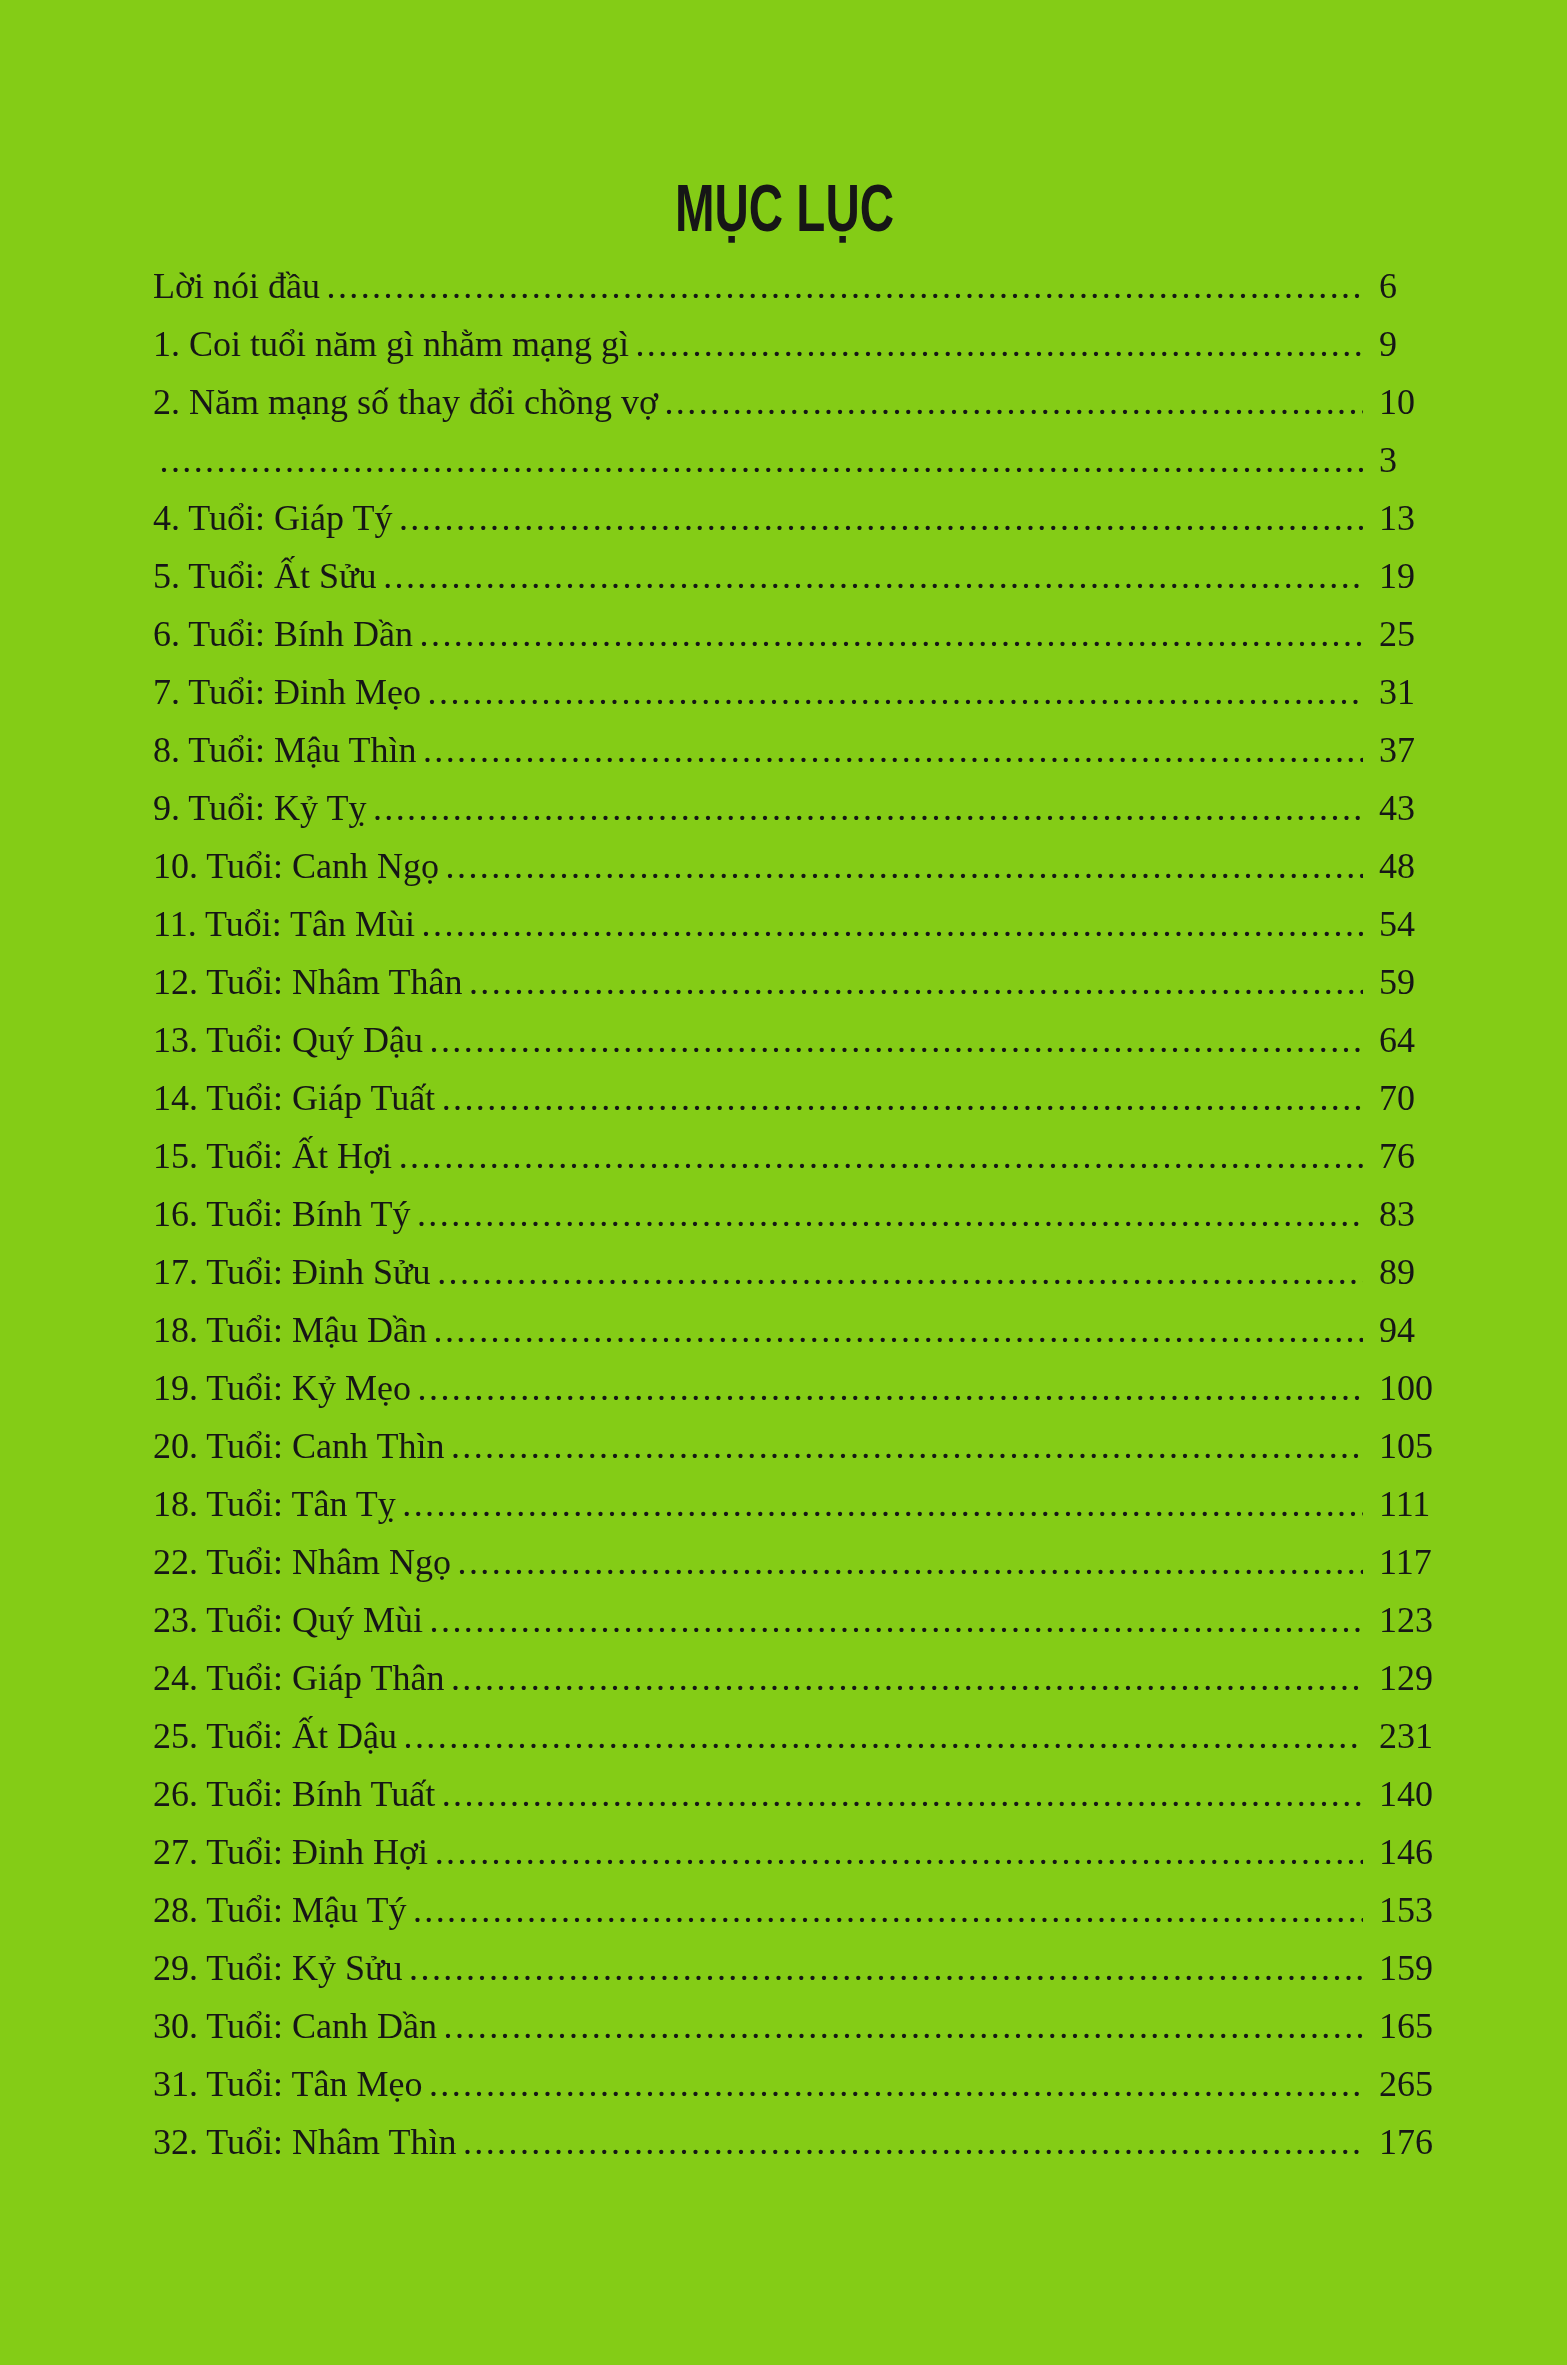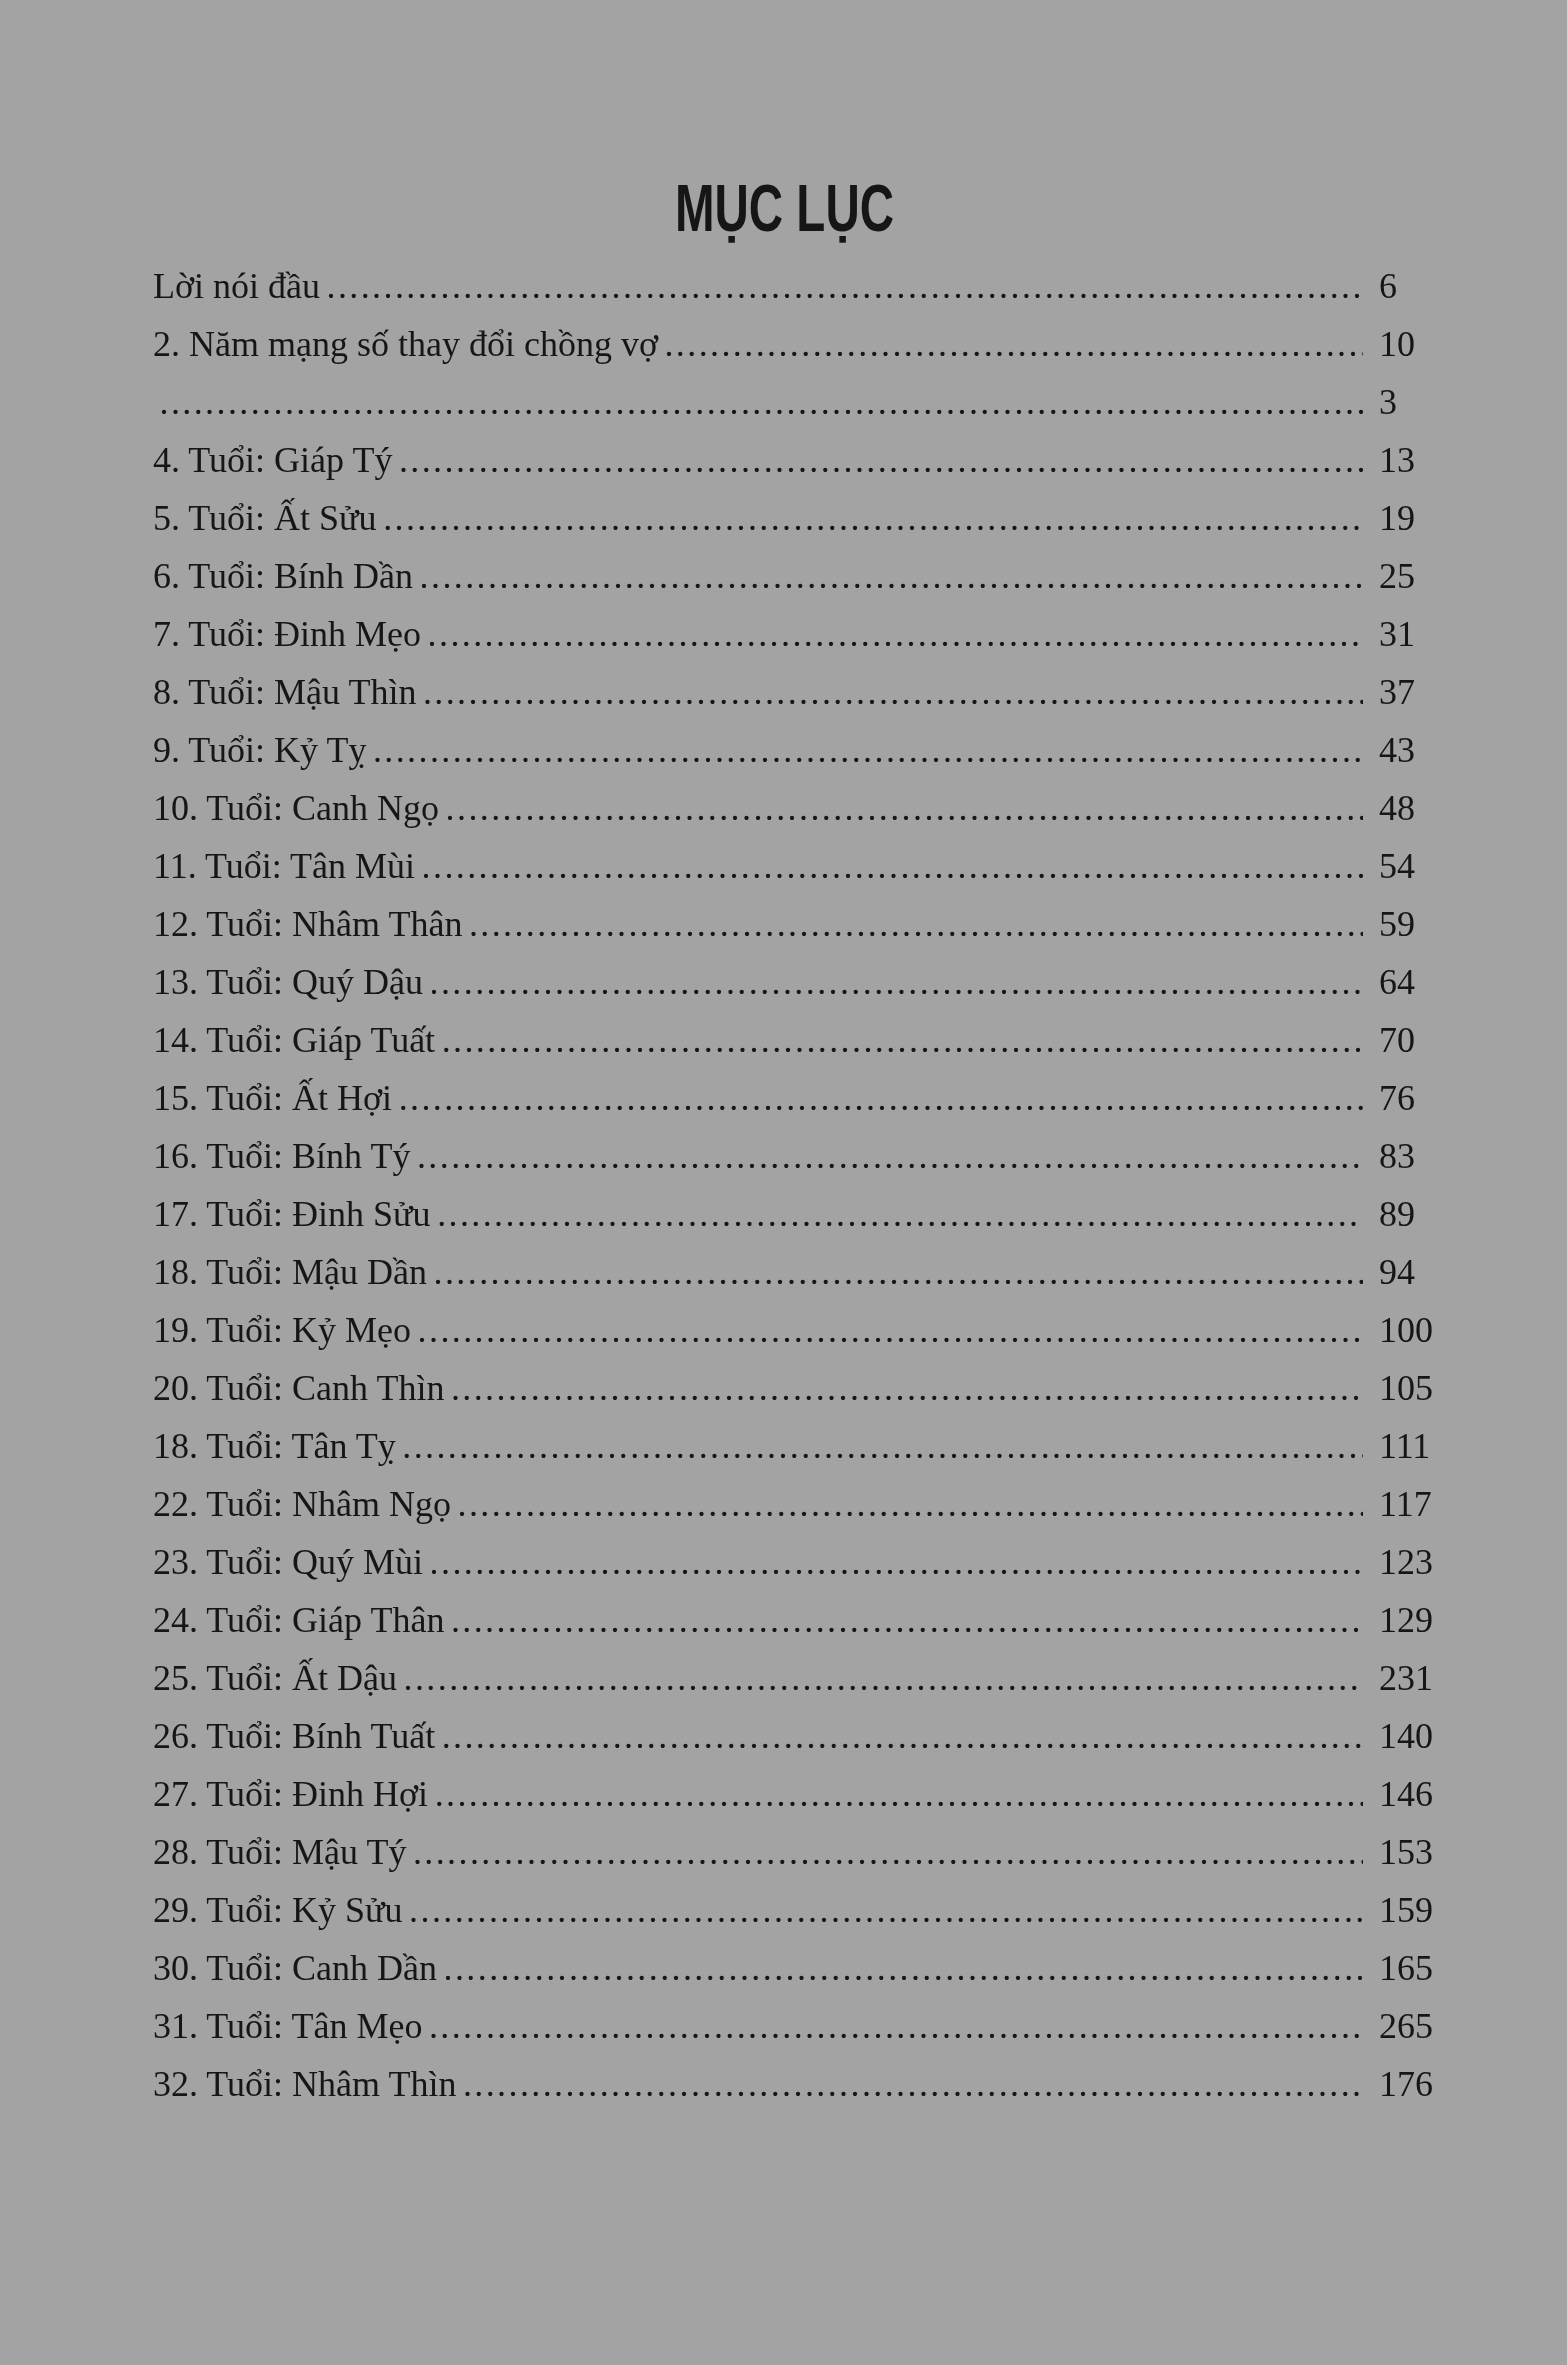--- a/index.html
+++ b/index.html
@@ -5,21 +5,21 @@
   html, body {
     margin: 0;
     padding: 0;
     background: #e8e8e8;
   }
   .page {
     position: relative;
     width: 1568px;
     height: 2366px;
     margin: 0 auto;
-    background: #a3a3a3;
+    background: #84cc16;
     color: #161616;
     overflow: hidden;
   }
   .title-wrap {
     position: absolute;
     top: 177px;
     left: 0;
     width: 100%;
     text-align: center;
   }
@@ -80,20 +80,25 @@
   </div>
 
   <div class="toc" id="toc">
   <div class="row">
     <span class="label">Lời nói đầu</span>
     <span class="dots"></span>
     <span class="num">6</span>
   </div>
 
 
+  <div class="row">
+    <span class="label">1. Coi tuổi năm gì nhằm mạng gì</span>
+    <span class="dots"></span>
+    <span class="num">9</span>
+  </div>
 
   <div class="row">
     <span class="label">2. Năm mạng số thay đổi chồng vợ</span>
     <span class="dots"></span>
     <span class="num">10</span>
   </div>
 
   <div class="row">
     <span class="dots"></span>
     <span class="num">3</span>

